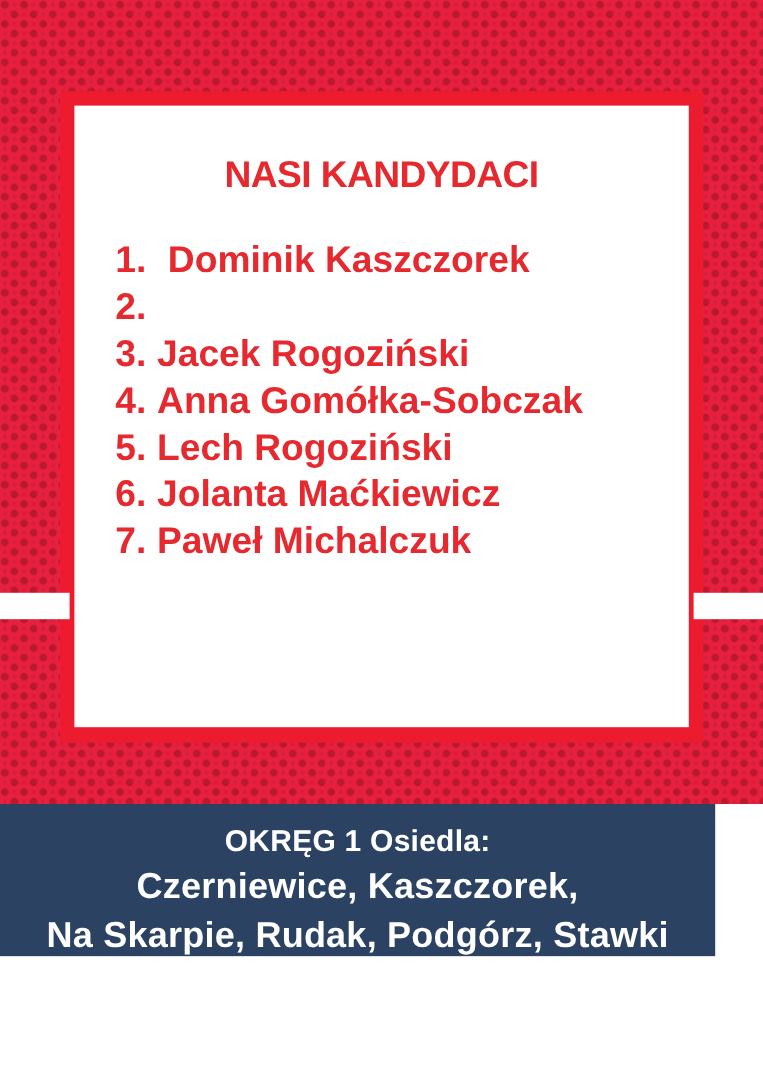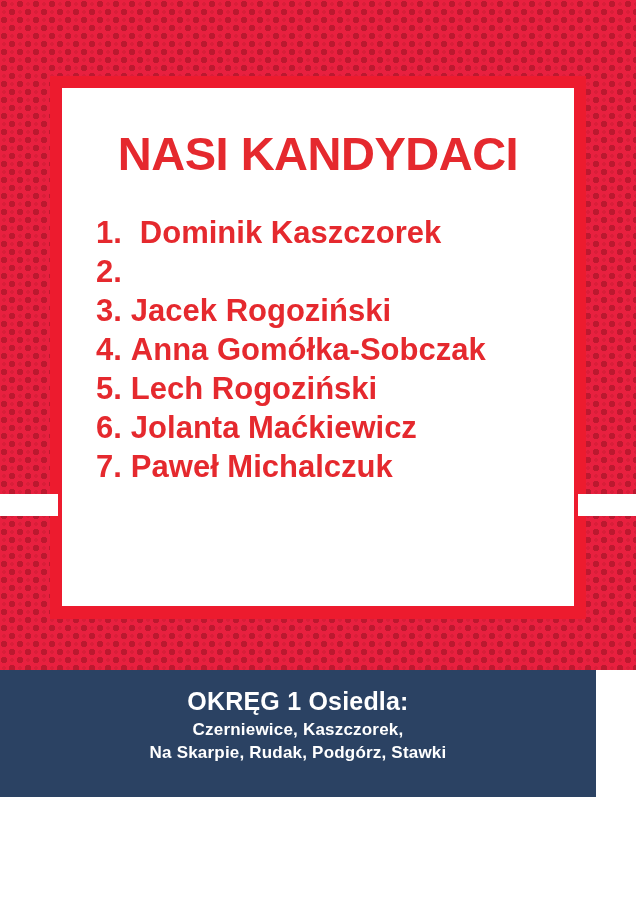--- a/index.html
+++ b/index.html
@@ -71,21 +71,21 @@
     height: 518px;
     background: #ffffff;
     box-sizing: border-box;
     padding: 42px 20px 0 20px;
   }
 
   .poster-title {
     margin: 0;
     text-align: center;
     color: #e5292e;
-    font-size: 47px;
+    font-size: 31px;
     font-weight: bold;
     letter-spacing: -0.5px;
     line-height: 1;
     white-space: nowrap;
   }
 
   .candidate-list {
     list-style: none;
     margin: 36px 0 0 0;
     padding: 0 0 0 14px;
@@ -125,21 +125,21 @@
   }
   .district-heading {
     margin: 0;
     font-size: 25px;
     font-weight: bold;
     line-height: 1.32;
     letter-spacing: 0.2px;
   }
   .district-line {
     margin: 0;
-    font-size: 17px;
+    font-size: 30px;
     font-weight: bold;
     line-height: 1.38;
     letter-spacing: 0.2px;
   }
 
   
   .footer {
     position: absolute;
     left: 0;
     top: 797px;

